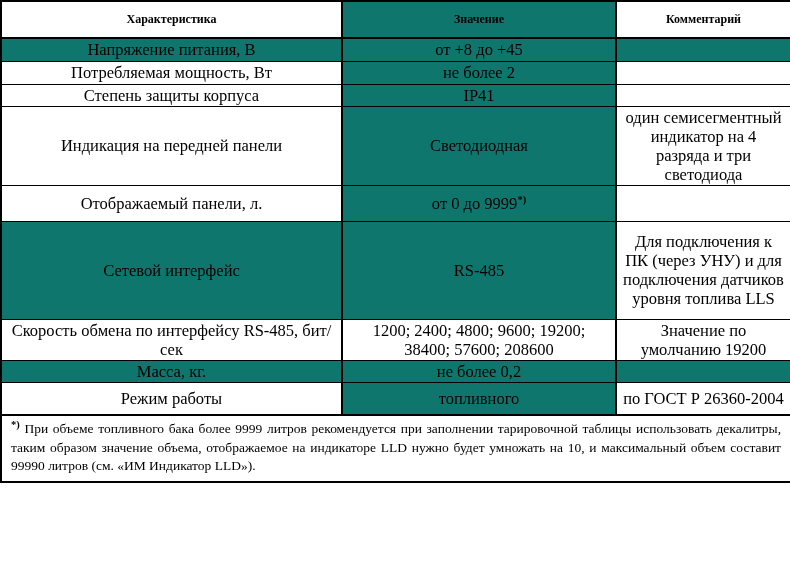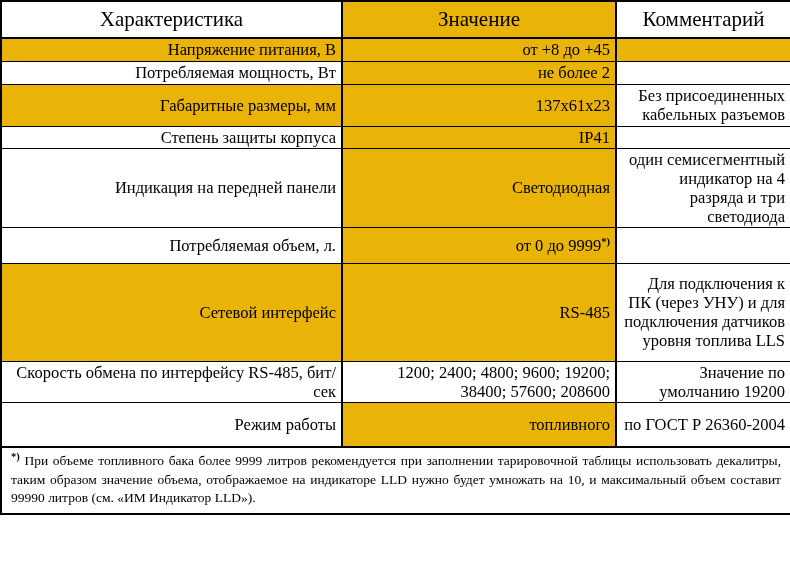--- a/index.html
+++ b/index.html
@@ -25,30 +25,29 @@
   table.spec col.c2 { width: 274px; }
   table.spec col.c3 { width: 175px; }
   table.spec th, table.spec td {
     border: 1px solid #000;
     border-left-width: 2px;
     border-right-width: 2px;
     padding: 1px 5px;
     vertical-align: middle;
     line-height: 19px;
     overflow: hidden;
-    text-align: right;
+    text-align: center;
   }
   table.spec th {
-    font-size: 21px;
-    font-weight: normal;
-    text-align: center;
+    font-size: 12px;
+    font-weight: bold;
     border-bottom-width: 2px;
     height: 33px;
   }
-  td.g, th.g { background: #eab308; }
+  td.g, th.g { background: #0f766e; }
   td.w, th.w { background: #ffffff; }
   sup.star {
     font-size: 10.5px;
     font-weight: bold;
     line-height: 0;
     vertical-align: super;
   }
   tr.footnote-row td {
     border-top-width: 2px;
     background: #ffffff;
@@ -81,60 +80,60 @@
     <td class="g">от +8 до +45</td>
     <td class="g"></td>
   </tr>
 
   <tr style="height:23px">
     <td class="w">Потребляемая мощность, Вт</td>
     <td class="g">не более 2</td>
     <td class="w"></td>
   </tr>
 
-  <tr style="height:42px">
-    <td class="g">Габаритные размеры, мм</td>
-    <td class="g">137x61x23</td>
-    <td class="w">Без присоединенных кабельных разъемов</td>
-  </tr>
 
   <tr style="height:22px">
     <td class="w">Степень защиты корпуса</td>
     <td class="g">IP41</td>
     <td class="w"></td>
   </tr>
 
 
   <tr style="height:76px">
     <td class="w">Индикация на передней панели</td>
     <td class="g">Светодиодная</td>
     <td class="w">один семисегментный индикатор на 4 разряда и три светодиода</td>
   </tr>
 
 
   <tr style="height:36px">
-    <td class="w">Потребляемая объем, л.</td>
+    <td class="w">Отображаемый панели, л.</td>
     <td class="g"><span>от 0 до 9999</span><sup class="star">*)</sup></td>
     <td class="w"></td>
   </tr>
 
   <tr style="height:98px">
     <td class="g">Сетевой интерфейс</td>
     <td class="g">RS-485</td>
     <td class="w">Для подключения к ПК (через УНУ) и для подключения датчиков уровня топлива LLS</td>
   </tr>
 
   <tr style="height:37px">
     <td class="w">Скорость обмена по интерфейсу RS-485, бит/сек</td>
     <td class="w">1200; 2400; 4800; 9600; 19200; 38400; 57600; 208600</td>
     <td class="w">Значение по умолчанию 19200</td>
   </tr>
 
+  <tr style="height:22px">
+    <td class="g">Масса, кг.</td>
+    <td class="g">не более 0,2</td>
+    <td class="g"></td>
+  </tr>
 
-  <tr style="height:45px">
+  <tr style="height:33px">
     <td class="w">Режим работы</td>
     <td class="g">топливного</td>
     <td class="w">по ГОСТ Р 26360-2004</td>
   </tr>
 
   <tr class="footnote-row" style="height:57px">
     <td colspan="3"><sup class="star">*)</sup> <span>При объеме топливного бака более 9999 литров рекомендуется при заполнении тарировочной таблицы использовать декалитры, таким образом значение объема, отображаемое на индикаторе LLD нужно будет  умножать на 10, и максимальный объем составит 99990 литров (см. «ИМ Индикатор LLD»).</span></td>
   </tr>
 </tbody>
   </table>

